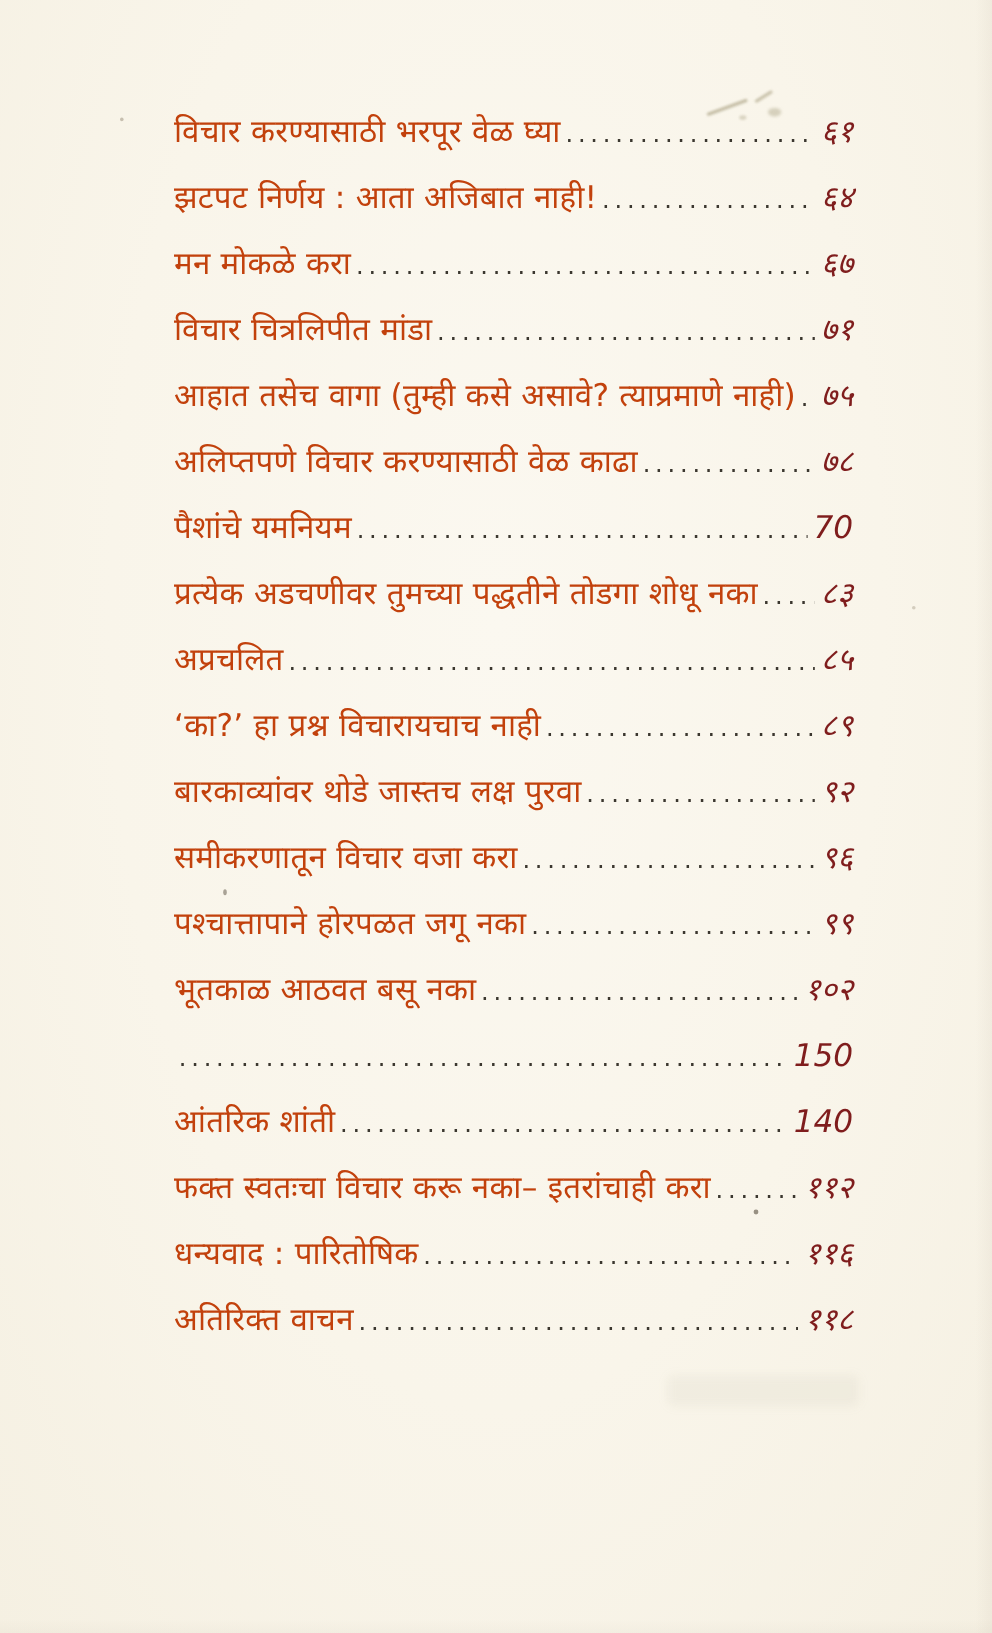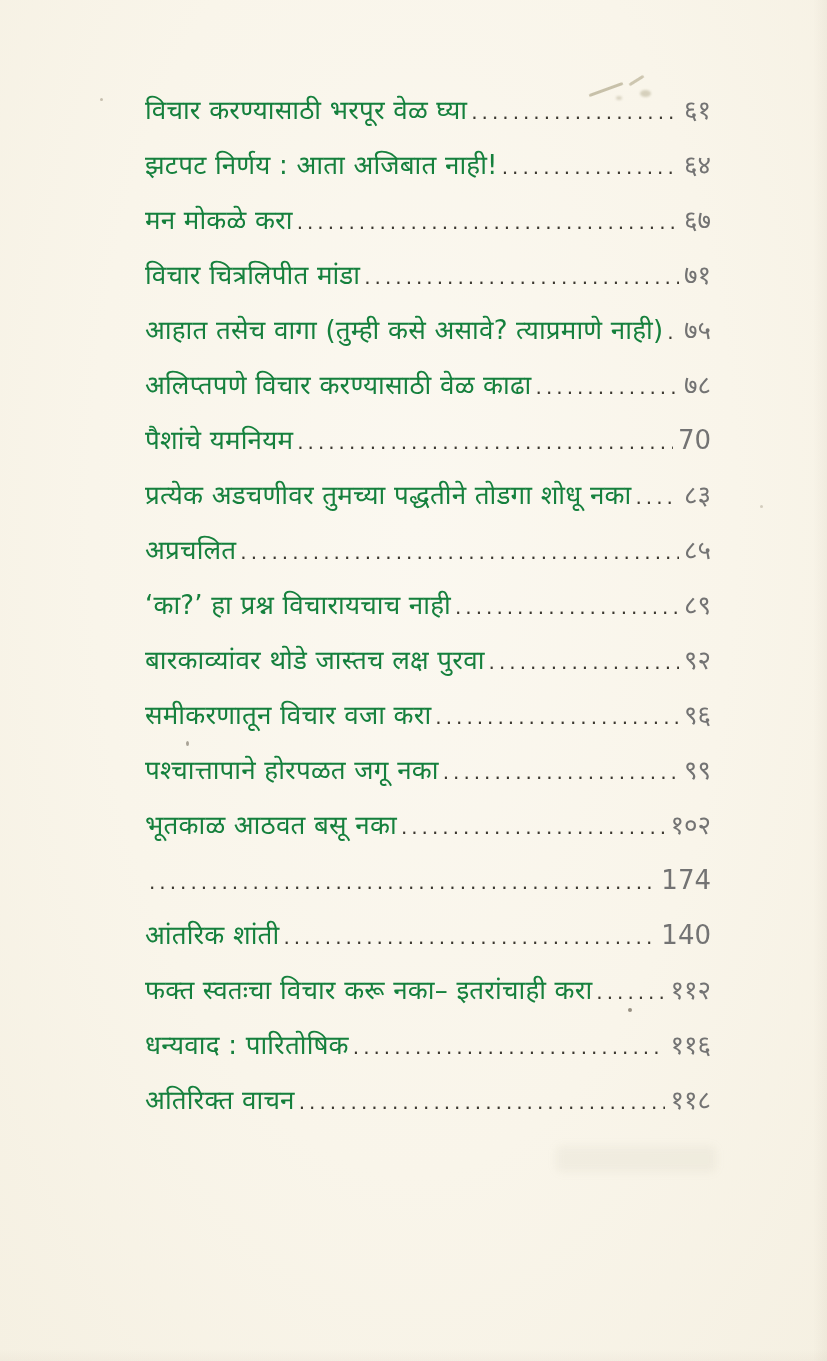--- a/index.html
+++ b/index.html
@@ -43,40 +43,41 @@
   .toc-row {
     display: flex;
     align-items: baseline;
     height: 55px;
   }
   .toc-title {
     white-space: nowrap;
     flex: 0 0 auto;
     font-size: 26px;
     line-height: 55px;
-    color: #15803d;
+    color: #c2410c;
     letter-spacing: 0.2px;
   }
   .toc-leader {
     flex: 1 1 0;
     min-width: 0;
     overflow: hidden;
     white-space: nowrap;
     font-size: 20px;
     line-height: 55px;
     letter-spacing: 4px;
     color: #3b372f;
     padding-left: 4px;
   }
   .toc-page {
     flex: 0 0 auto;
     font-size: 26px;
     line-height: 55px;
-    color: #737373;
+    color: #7f1d1d;
     padding-left: 5px;
+    font-style: italic;
   }
 
   
   .smudge {
     position: absolute;
     left: 586px;
     top: 74px;
     width: 76px;
     height: 34px;
     pointer-events: none;
@@ -220,21 +221,21 @@
   </li>
 
   <li class="toc-row">
     <span class="toc-title">भूतकाळ आठवत बसू नका</span>
     <span class="toc-leader" aria-hidden="true">........................................................................................................................</span>
     <span class="toc-page">१०२</span>
   </li>
 
   <li class="toc-row">
     <span class="toc-leader" aria-hidden="true">........................................................................................................................</span>
-    <span class="toc-page">174</span>
+    <span class="toc-page">150</span>
   </li>
 
   <li class="toc-row">
     <span class="toc-title">आंतरिक शांती</span>
     <span class="toc-leader" aria-hidden="true">........................................................................................................................</span>
     <span class="toc-page">140</span>
   </li>
 
   <li class="toc-row">
     <span class="toc-title">फक्त स्वतःचा विचार करू नका– इतरांचाही करा</span>

